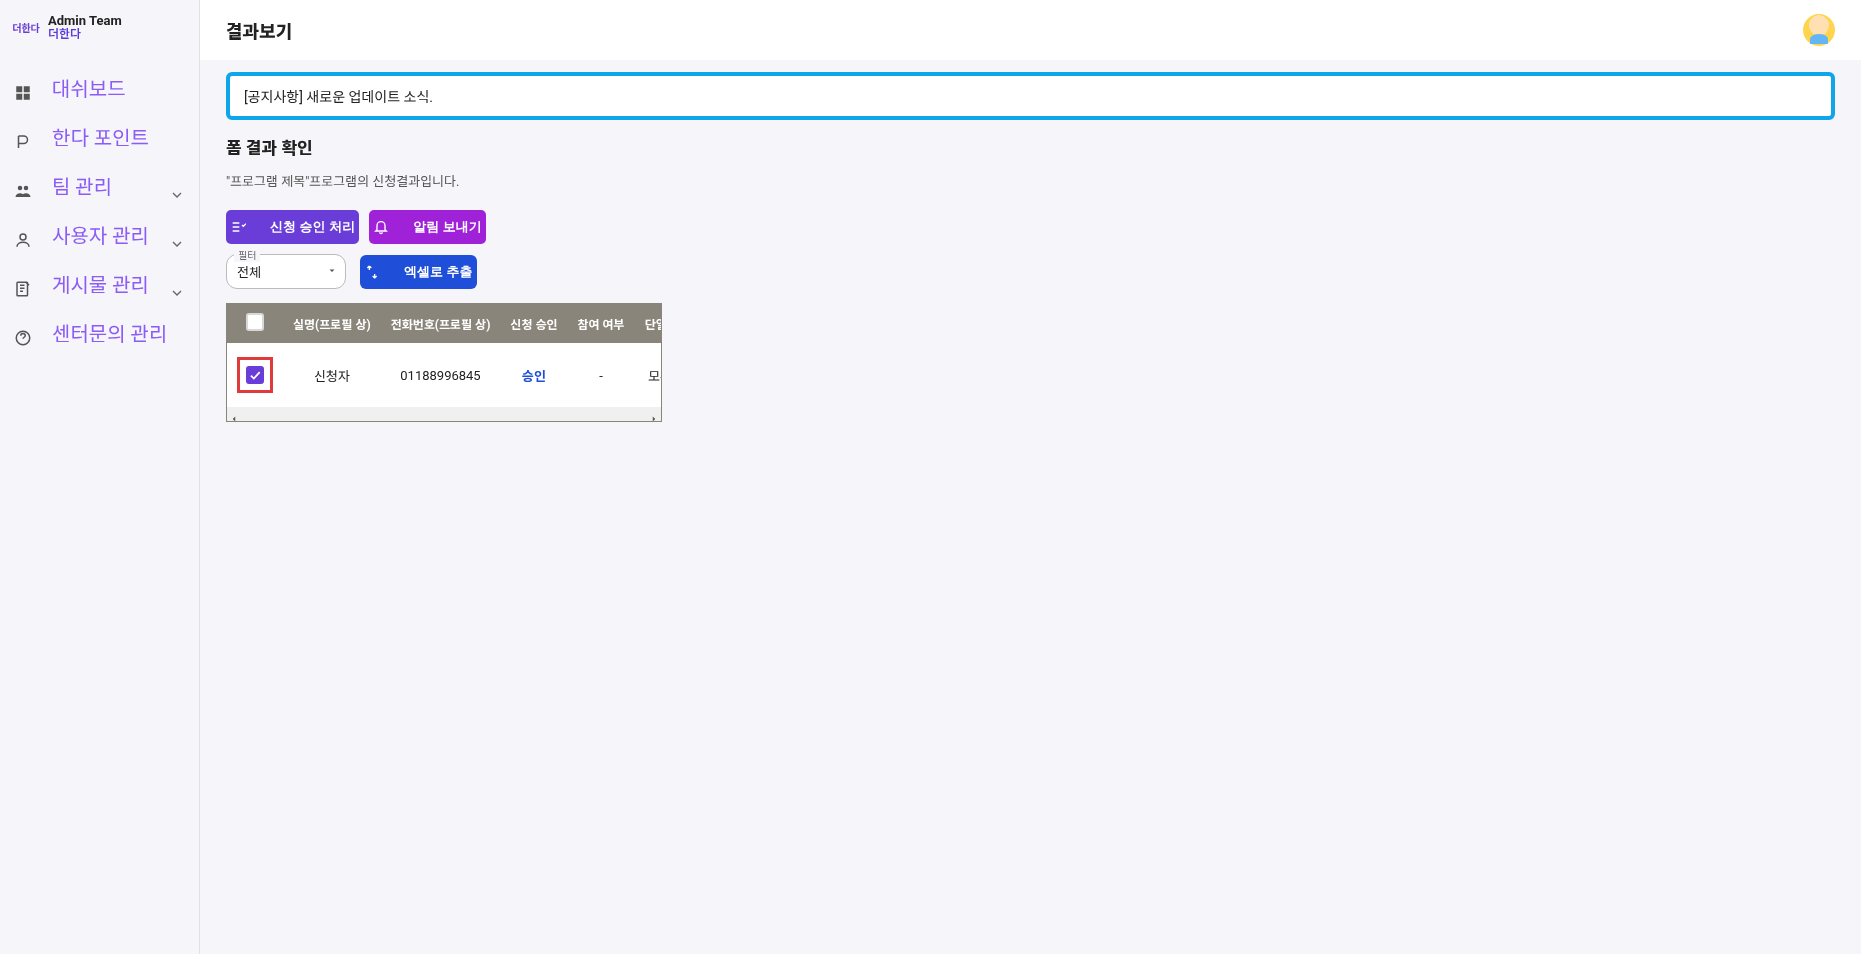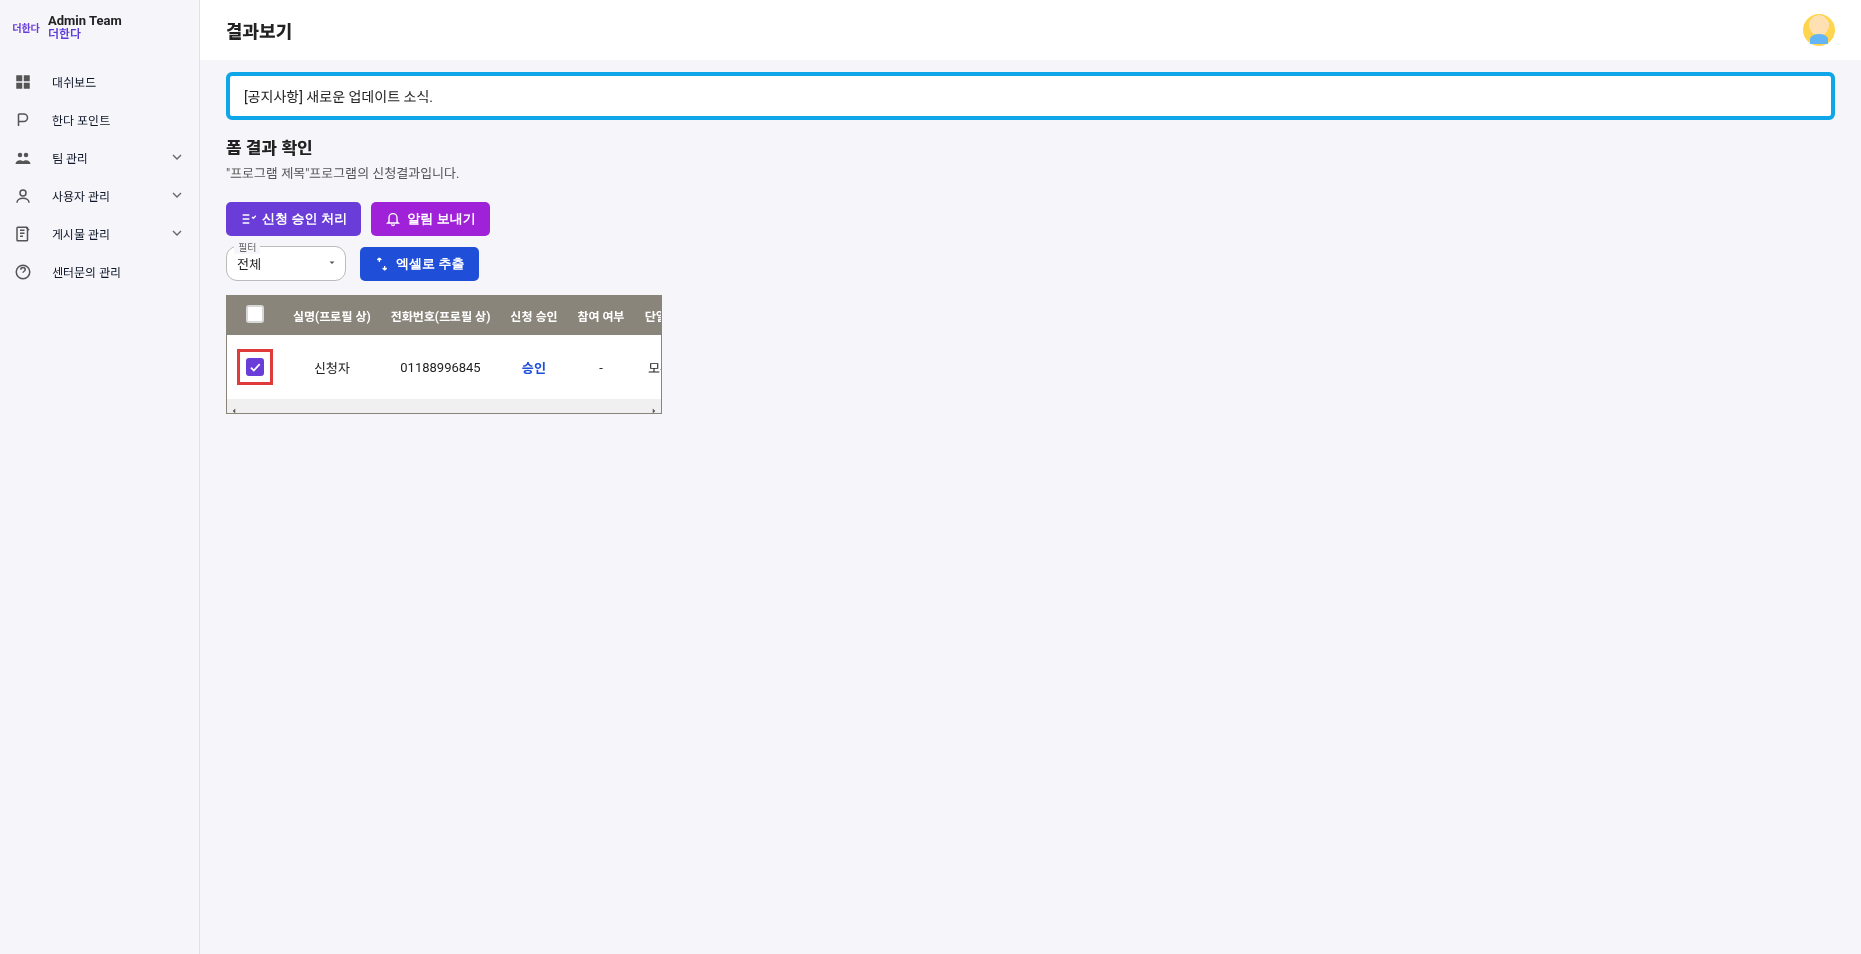--- a/index.html
+++ b/index.html
@@ -30,24 +30,24 @@
   font-size: 10px;
   font-weight: 700;
   display:flex; align-items:center; justify-content:center;
 }
 .team-info { display:flex; flex-direction:column; line-height:1.1; }
 .team-name { font-size: 13px; font-weight: 700; color:#222; }
 .team-sub { font-size: 12px; color:#5b3bd8; font-weight:600; }
 
 .nav { padding: 8px 0; }
 .nav-item {
-  display:flex; align-items:flex-start;
+  display:flex; align-items:flex-end;
   padding: 10px 14px;
-  font-size: 12px;
-  color:#0f172a;
+  font-size: 20px;
+  color:#8b5cf6;
   cursor:pointer;
   gap: 20px;
   position:relative;
 }
 .nav-icon { width:18px; height:18px; color:#555; flex-shrink:0; display:flex; align-items:center; justify-content:center; }
 .nav-icon svg { width:18px; height:18px; }
 .nav-label { flex:1; }
 .nav-chevron { width:16px; height:16px; color:#666; }
 .nav-chevron svg{width:16px;height:16px;}
 
@@ -74,37 +74,37 @@
 
 .notice {
   background:#fff;
   border:4px solid #0ea5e9;
   border-radius:6px;
   padding: 10px 14px;
   font-size:14px;
   margin-bottom: 14px;
 }
 
-.section-title { font-size:17px; font-weight:800; margin-bottom:4px; }
+.section-title { font-size:17px; font-weight:800; margin-bottom:12px; }
 .section-sub { font-size:13px; color:#555; margin-bottom:20px; }
 
 .btn-row { display:flex; gap:10px; align-items:center; margin-bottom:10px; }
 .btn {
-  display:inline-flex; align-items:center; gap:6px;
+  display:inline-flex; align-items:center; gap:24px;
   border:none; border-radius:5px;
-  padding: 8px 14px;
+  padding: 8px 4px;
   font-size:13px; font-weight:600;
   color:#fff; cursor:pointer;
 }
 .btn svg { width:16px; height:16px; }
 .btn-primary { background:#6a3dd8; }
 .btn-deep { background:#6e38e0; }
 .btn-red { background:#e13a3a; }
 .btn-magenta { background:#a022d8; }
-.btn-blue { background:#1f4fd8; }
+.btn-blue { background:#1f4fd8;border-radius:6px; }
 
 .highlight-group {
   border:3px solid #e13a3a;
   padding:3px;
   display:inline-flex; gap:10px;
 }
 .highlight-single {
   border:3px solid #e13a3a;
   display:inline-flex; align-items:center; justify-content:center;
 }

